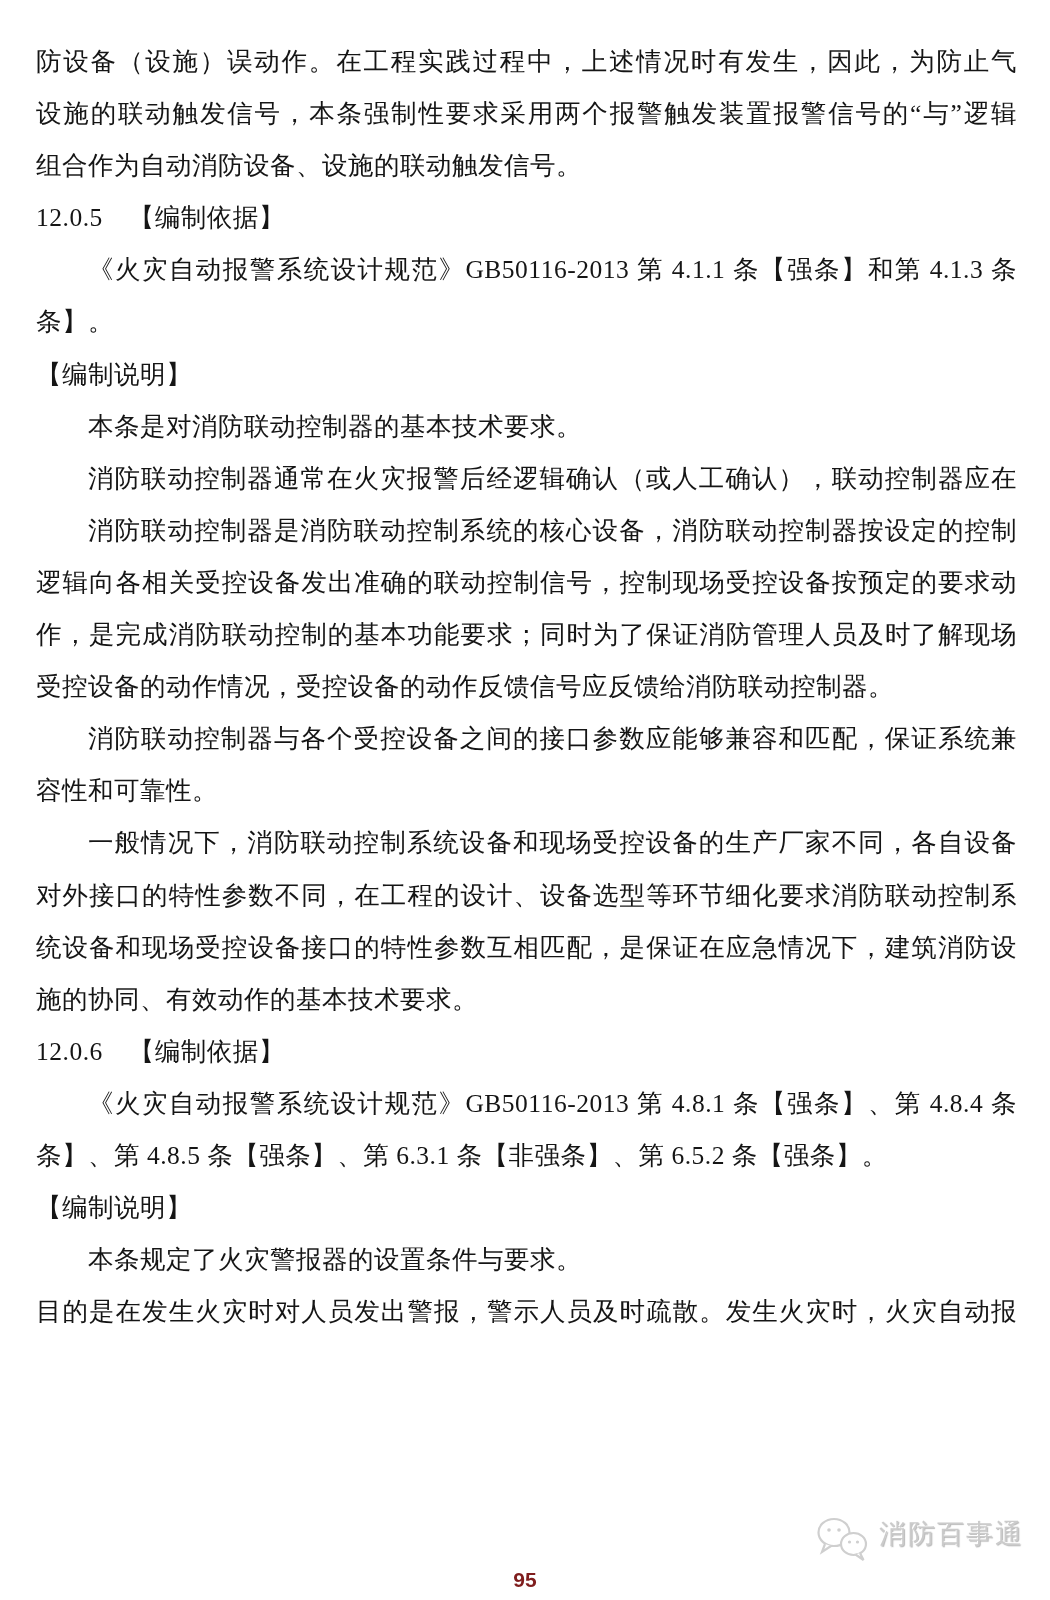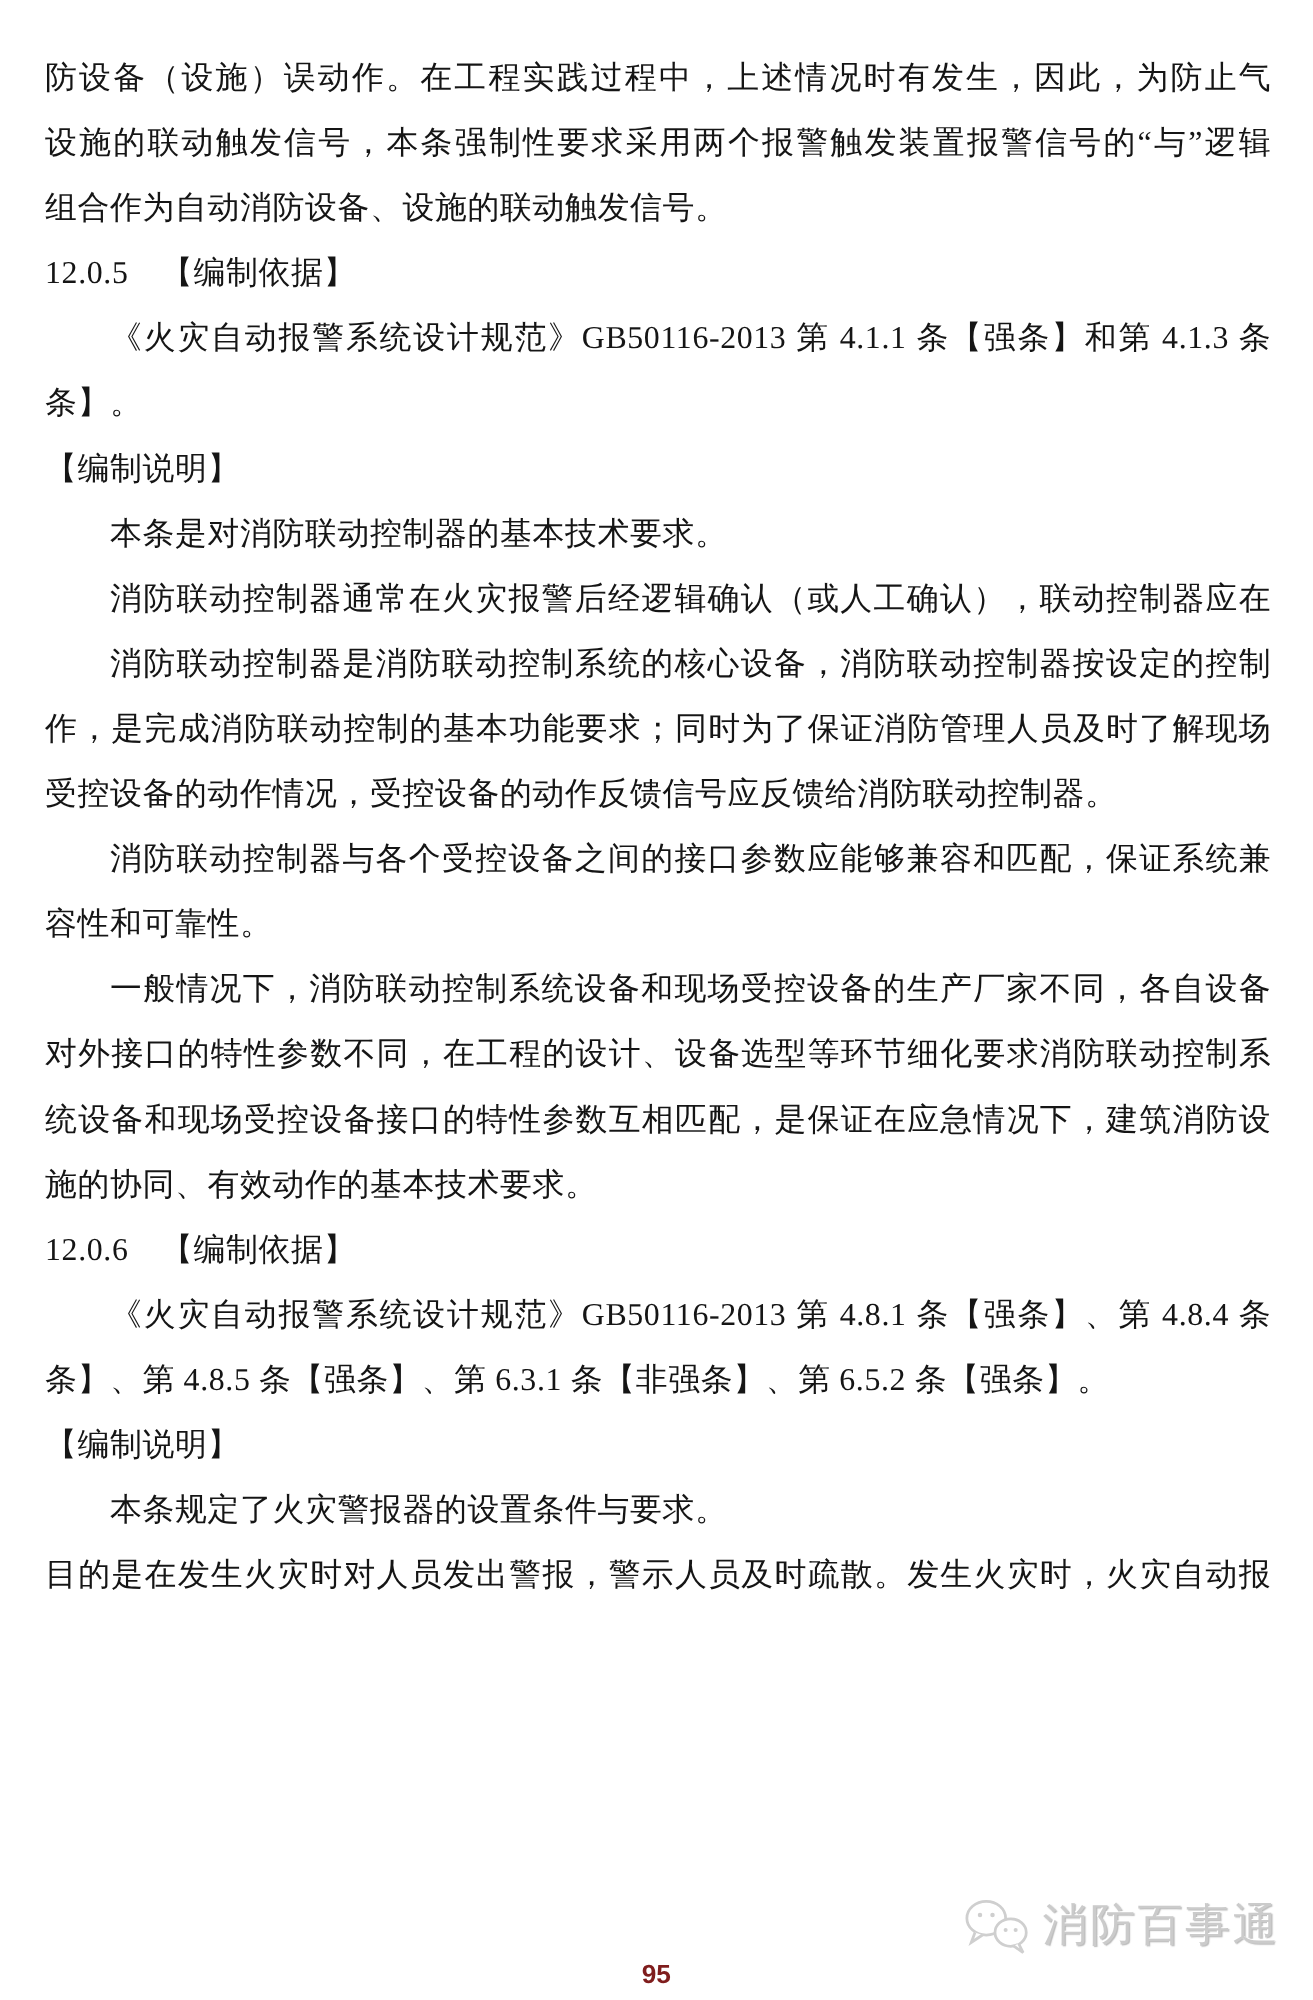--- a/index.html
+++ b/index.html
@@ -29,25 +29,24 @@
     text-align-last: justify;
   }
   .line.indent {
     padding-left: 52px;
   }
   .watermark {
     position: absolute;
     top: 1516px;
     right: 26px;
     display: flex;
-    align-items: center;
     gap: 8px;
     color: #cbcbcb;
     font-family: Liberation Mono, monospace;
-    font-size: 36px;
+    font-size: 27px;
     letter-spacing: 2px;
     text-shadow: -1px -1px 0 #ffffff, 1px 1px 1px #b9b9b9;
     user-select: none;
   }
   .watermark svg { display: block; }
   .pageno {
     position: absolute;
     left: 0; right: 0;
     top: 1568px;
     text-align: center;
@@ -64,20 +63,21 @@
     <div class="line justify">防设备（设施）误动作。在工程实践过程中，上述情况时有发生，因此，为防止气体、</div>
     <div class="line justify">设施的联动触发信号，本条强制性要求采用两个报警触发装置报警信号的“与”逻辑</div>
     <div class="line">组合作为自动消防设备、设施的联动触发信号。</div>
     <div class="line">12.0.5　【编制依据】</div>
     <div class="line indent justify">《火灾自动报警系统设计规范》GB50116-2013 第 4.1.1 条【强条】和第 4.1.3 条【强</div>
     <div class="line">条】。</div>
     <div class="line">【编制说明】</div>
     <div class="line indent">本条是对消防联动控制器的基本技术要求。</div>
     <div class="line indent justify">消防联动控制器通常在火灾报警后经逻辑确认（或人工确认），联动控制器应在 3s</div>
     <div class="line indent justify">消防联动控制器是消防联动控制系统的核心设备，消防联动控制器按设定的控制</div>
+    <div class="line justify">逻辑向各相关受控设备发出准确的联动控制信号，控制现场受控设备按预定的要求动</div>
     <div class="line justify">作，是完成消防联动控制的基本功能要求；同时为了保证消防管理人员及时了解现场</div>
     <div class="line">受控设备的动作情况，受控设备的动作反馈信号应反馈给消防联动控制器。</div>
     <div class="line indent justify">消防联动控制器与各个受控设备之间的接口参数应能够兼容和匹配，保证系统兼</div>
     <div class="line">容性和可靠性。</div>
     <div class="line indent justify">一般情况下，消防联动控制系统设备和现场受控设备的生产厂家不同，各自设备</div>
     <div class="line justify">对外接口的特性参数不同，在工程的设计、设备选型等环节细化要求消防联动控制系</div>
     <div class="line justify">统设备和现场受控设备接口的特性参数互相匹配，是保证在应急情况下，建筑消防设</div>
     <div class="line">施的协同、有效动作的基本技术要求。</div>
     <div class="line">12.0.6　【编制依据】</div>
     <div class="line indent justify">《火灾自动报警系统设计规范》GB50116-2013 第 4.8.1 条【强条】、第 4.8.4 条【强</div>

